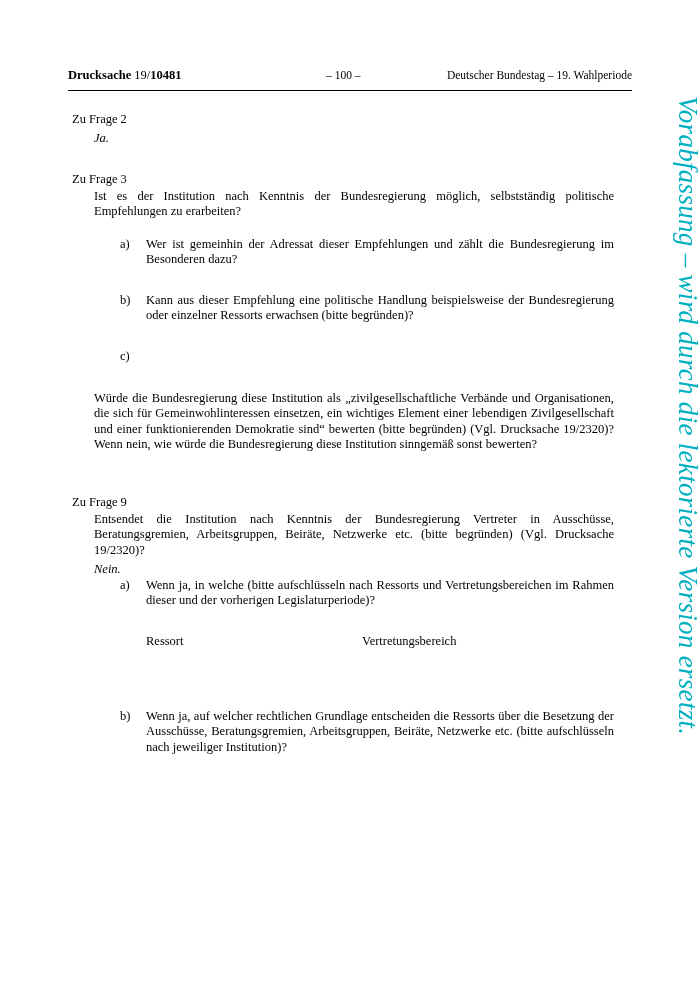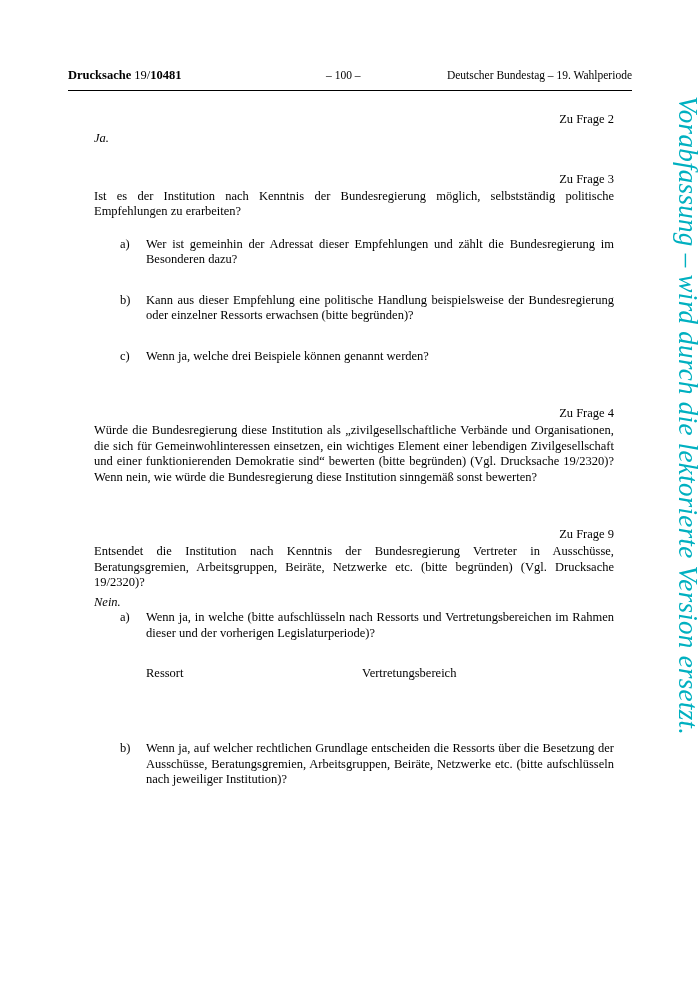--- a/index.html
+++ b/index.html
@@ -72,22 +72,21 @@
     top: 112px;
     width: 546px;
   }
 
   .block {
     margin-bottom: 0;
   }
   .q-label {
     font-size: 12.5px;
     line-height: 15px;
-    margin: 0 0 2px 12px;
-    text-align: right;
+    margin: 0 0 2px 4px;
   }
   .q-body {
     margin: 0 0 0 26px;
     font-size: 12.5px;
     line-height: 15.5px;
     text-align: justify;
   }
   .answer {
     margin: 4px 0 0 26px;
     font-size: 12.5px;
@@ -187,28 +186,26 @@
 
       <div class="sub">
         <span class="marker">b)</span>
         <span>Kann aus dieser Empfehlung eine politische Handlung beispielsweise der Bundesregierung oder einzelner Ressorts erwachsen (bitte begründen)?</span>
       </div>
 
       <div class="gap-lg"></div>
 
       <div class="sub nojust">
         <span class="marker">c)</span>
-        <span>Wenn ja, welche drei Beispiele können genannt werden?</span>
       </div>
     </div>
 
     <div class="gap-xxl"></div>
 
     <div class="block">
-      <div class="q-label">Zu Frage 4</div>
       <div class="q-body">Würde die Bundesregierung diese Institution als „zivilgesellschaftliche Verbände und Organisationen, die sich für Gemeinwohlinteressen einsetzen, ein wichtiges Element einer lebendigen Zivilgesellschaft und einer funktionierenden Demokratie sind“ bewerten (bitte begründen) (Vgl. Drucksache 19/2320)? Wenn nein, wie würde die Bundesregierung diese Institution sinngemäß sonst bewerten?</div>
     </div>
 
     <div class="gap-xxl"></div>
 
     <div class="block">
       <div class="q-label">Zu Frage 9</div>
       <div class="q-body">Entsendet die Institution nach Kenntnis der Bundesregierung Vertreter in Ausschüsse, Beratungsgremien, Arbeitsgruppen, Beiräte, Netzwerke etc. (bitte begründen) (Vgl. Drucksache 19/2320)?</div>
       <div class="answer">Nein.</div>
 

